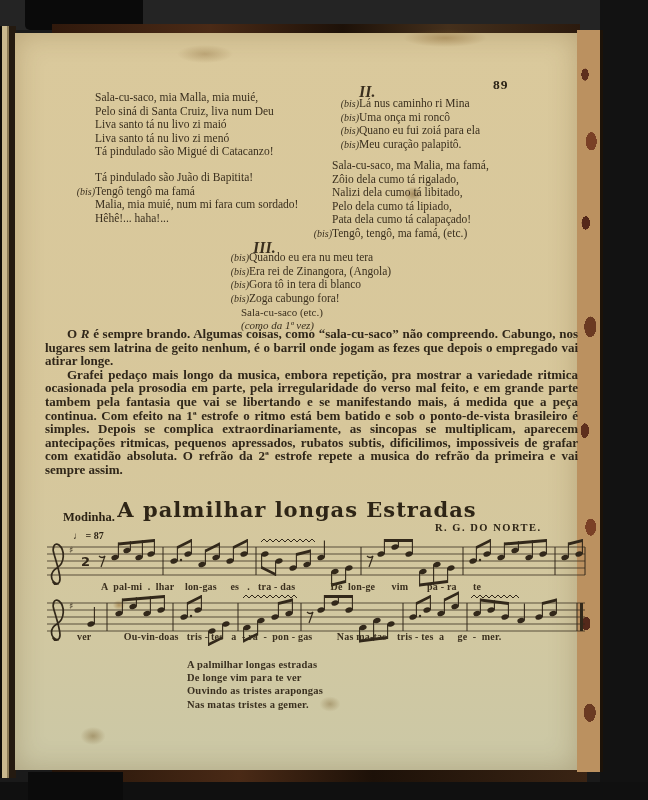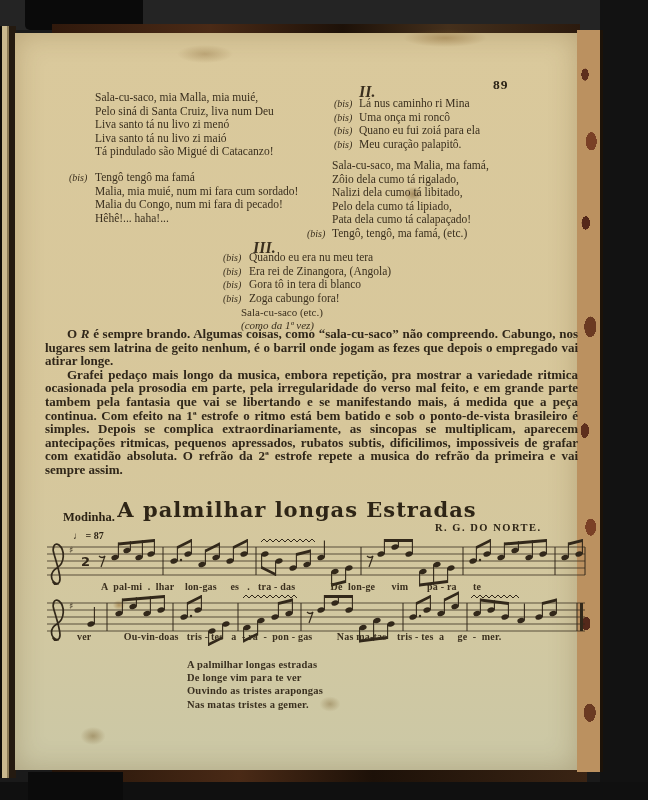--- a/index.html
+++ b/index.html
@@ -38,21 +38,21 @@
   .st1{left:370px;top:-8px;width:120px;height:26px;background:radial-gradient(closest-side,rgba(125,85,30,.38),transparent 70%);}
   .st2{left:150px;top:8px;width:80px;height:26px;background:radial-gradient(closest-side,rgba(120,85,35,.30),transparent 70%);}
   .st3{left:385px;top:150px;width:26px;height:22px;background:radial-gradient(closest-side,rgba(100,65,20,.45),transparent 70%);}
   .st4{left:60px;top:690px;width:36px;height:26px;background:radial-gradient(closest-side,rgba(110,80,30,.40),transparent 70%);}
   .st5{left:300px;top:660px;width:30px;height:22px;background:radial-gradient(closest-side,rgba(110,80,30,.35),transparent 70%);}
   .st6{left:95px;top:565px;width:18px;height:14px;background:radial-gradient(closest-side,rgba(140,95,30,.5),transparent 70%);}
 
   .abs{position:absolute;}
   .pgnum{left:462px;top:44px;font-weight:bold;font-size:13.5px;letter-spacing:1px;color:#2c2417;margin-left:16px;}
   .stanza{font-size:11.5px;line-height:13.6px;color:#3a2f1e;white-space:nowrap;}
-  .bisrow{display:flex;}
+  .bisrow{display:flex;text-align:right;}
   .bis{display:inline-block;width:26px;font-style:italic;font-size:10px;flex:none;}
   .bis-w{width:25px;}
   .h-roman{font-style:italic;font-weight:bold;font-size:16px;color:#3a2f1e;}
   .refrain{font-size:11px;line-height:13px;color:#3a2f1e;}
   .refrain .it{font-style:italic;}
   .para-block{left:30px;top:294px;width:533px;text-align:justify;font-size:13px;line-height:13.6px;color:#30271a;font-weight:bold;}
   .para-block p{margin:0;text-indent:22px;}
   .ital{font-style:italic;}
 
   .modinha{left:48px;top:477px;font-weight:bold;font-size:12.5px;color:#2c2315;}
@@ -89,22 +89,22 @@
     <div class="stain st3"></div>
     <div class="stain st4"></div>
     <div class="stain st5"></div>
     <div class="stain st6"></div>
 
     <div class="abs pgnum">89</div>
 
     <div class="abs stanza" style="left:80px;top:58px;">
       <div>Sala-cu-saco, mia Malla, mia muié,</div>
       <div>Pelo siná di Santa Cruiz, liva num Deu</div>
+      <div>Liva santo tá nu livo zi maió</div>
       <div>Liva santo tá nu livo zi menó</div>
-      <div>Liva santo tá nu livo zi maió</div>
       <div>Tá pindulado são Migué di Catacanzo!</div>
     </div>
 
     <div class="abs h-roman" style="left:344px;top:50px;">II.</div>
 
     <div class="abs stanza" style="left:319px;top:64px;">
       <div class="bisrow">
           <span class="bis bis-w">(bis)</span>
           <span>Lá nus caminho ri Mina</span>
         </div>
@@ -118,32 +118,32 @@
         </div>
       <div class="bisrow">
           <span class="bis bis-w">(bis)</span>
           <span>Meu curação palapitô.</span>
         </div>
     </div>
 
     <div class="abs stanza" style="left:54px;top:138px;">
       <div class="bisrow">
           <span class="bis"></span>
+          <span>Tá pindulado são Juão di Bapitita!</span>
         </div>
       <div class="bisrow">
           <span class="bis">(bis)</span>
           <span>Tengô tengô ma famá</span>
         </div>
       <div class="bisrow">
           <span class="bis"></span>
           <span>Malia, mia muié, num mi fara cum sordado!</span>
         </div>
       <div class="bisrow">
           <span class="bis"></span>
-          <span>Malia du Congo, num mi fara di pecado!</span>
         </div>
       <div class="bisrow">
           <span class="bis"></span>
           <span>    Hêhê!... haha!...</span>
         </div>
     </div>
 
     <div class="abs stanza" style="left:292px;top:126px;">
       <div class="bisrow">
           <span class="bis bis-w"></span>

